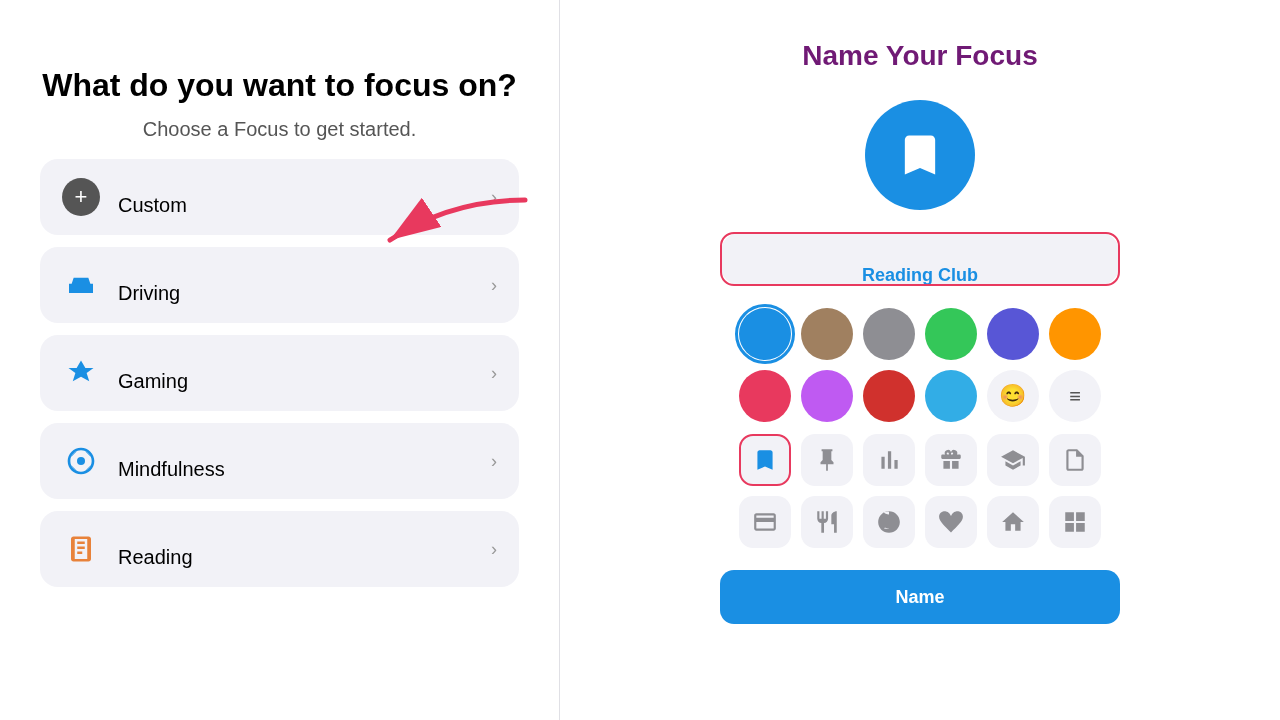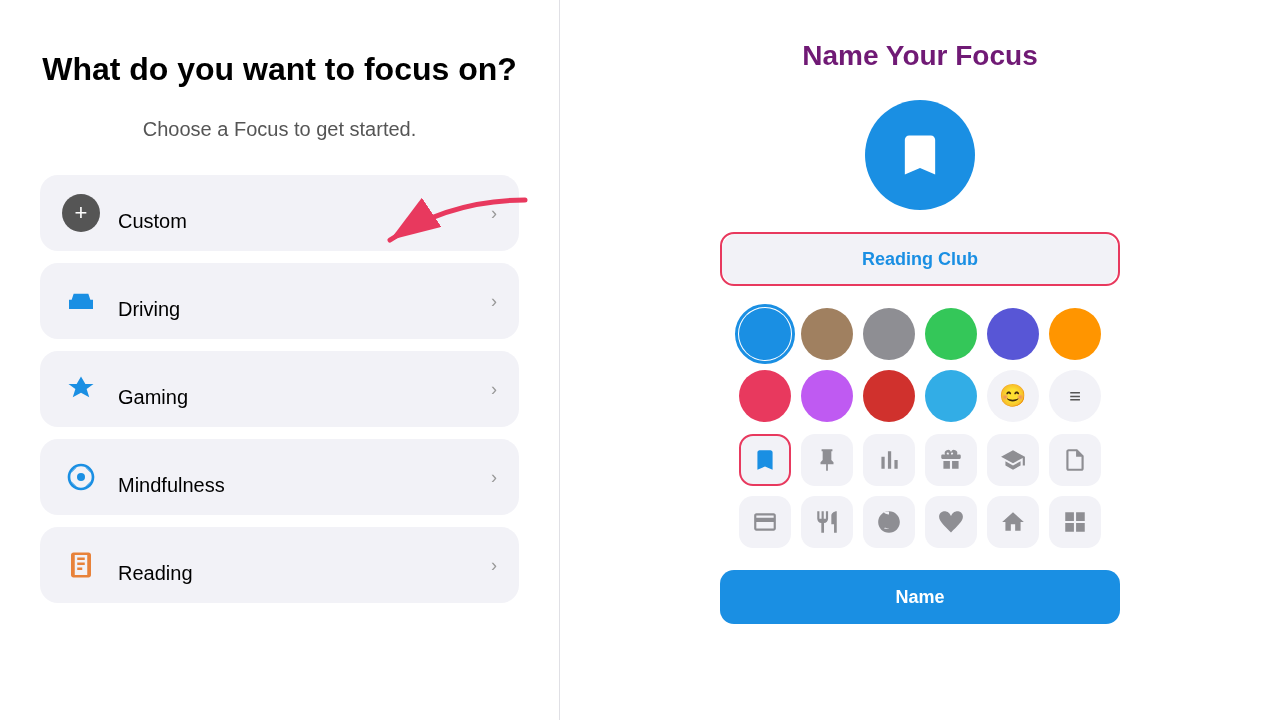--- a/index.html
+++ b/index.html
@@ -14,23 +14,22 @@
     }
 
     
     .left-panel {
       width: 560px;
       height: 720px;
       background: #fff;
       display: flex;
       flex-direction: column;
       align-items: center;
-      padding: 50px 40px 40px;
+      padding: 66px 40px 40px;
       border-right: 1px solid #e0e0e5;
-      gap: 16px;
     }
 
     .left-title {
       font-size: 32px;
       font-weight: 800;
       text-align: center;
       color: #000;
       line-height: 1.2;
       margin-bottom: 14px;
     }
@@ -122,21 +121,21 @@
       margin-bottom: 22px;
       position: relative;
     }
 
     .name-input-bg {
       background: #f2f2f7;
       border-radius: 22px;
       height: 54px;
       width: 100%;
       display: flex;
-      align-items: center;
+      align-items: flex-end;
     }
 
     .name-input {
       background: transparent;
       border: none;
       outline: none;
       font-size: 18px;
       font-weight: 600;
       color: #1a8fe3;
       text-align: center;

